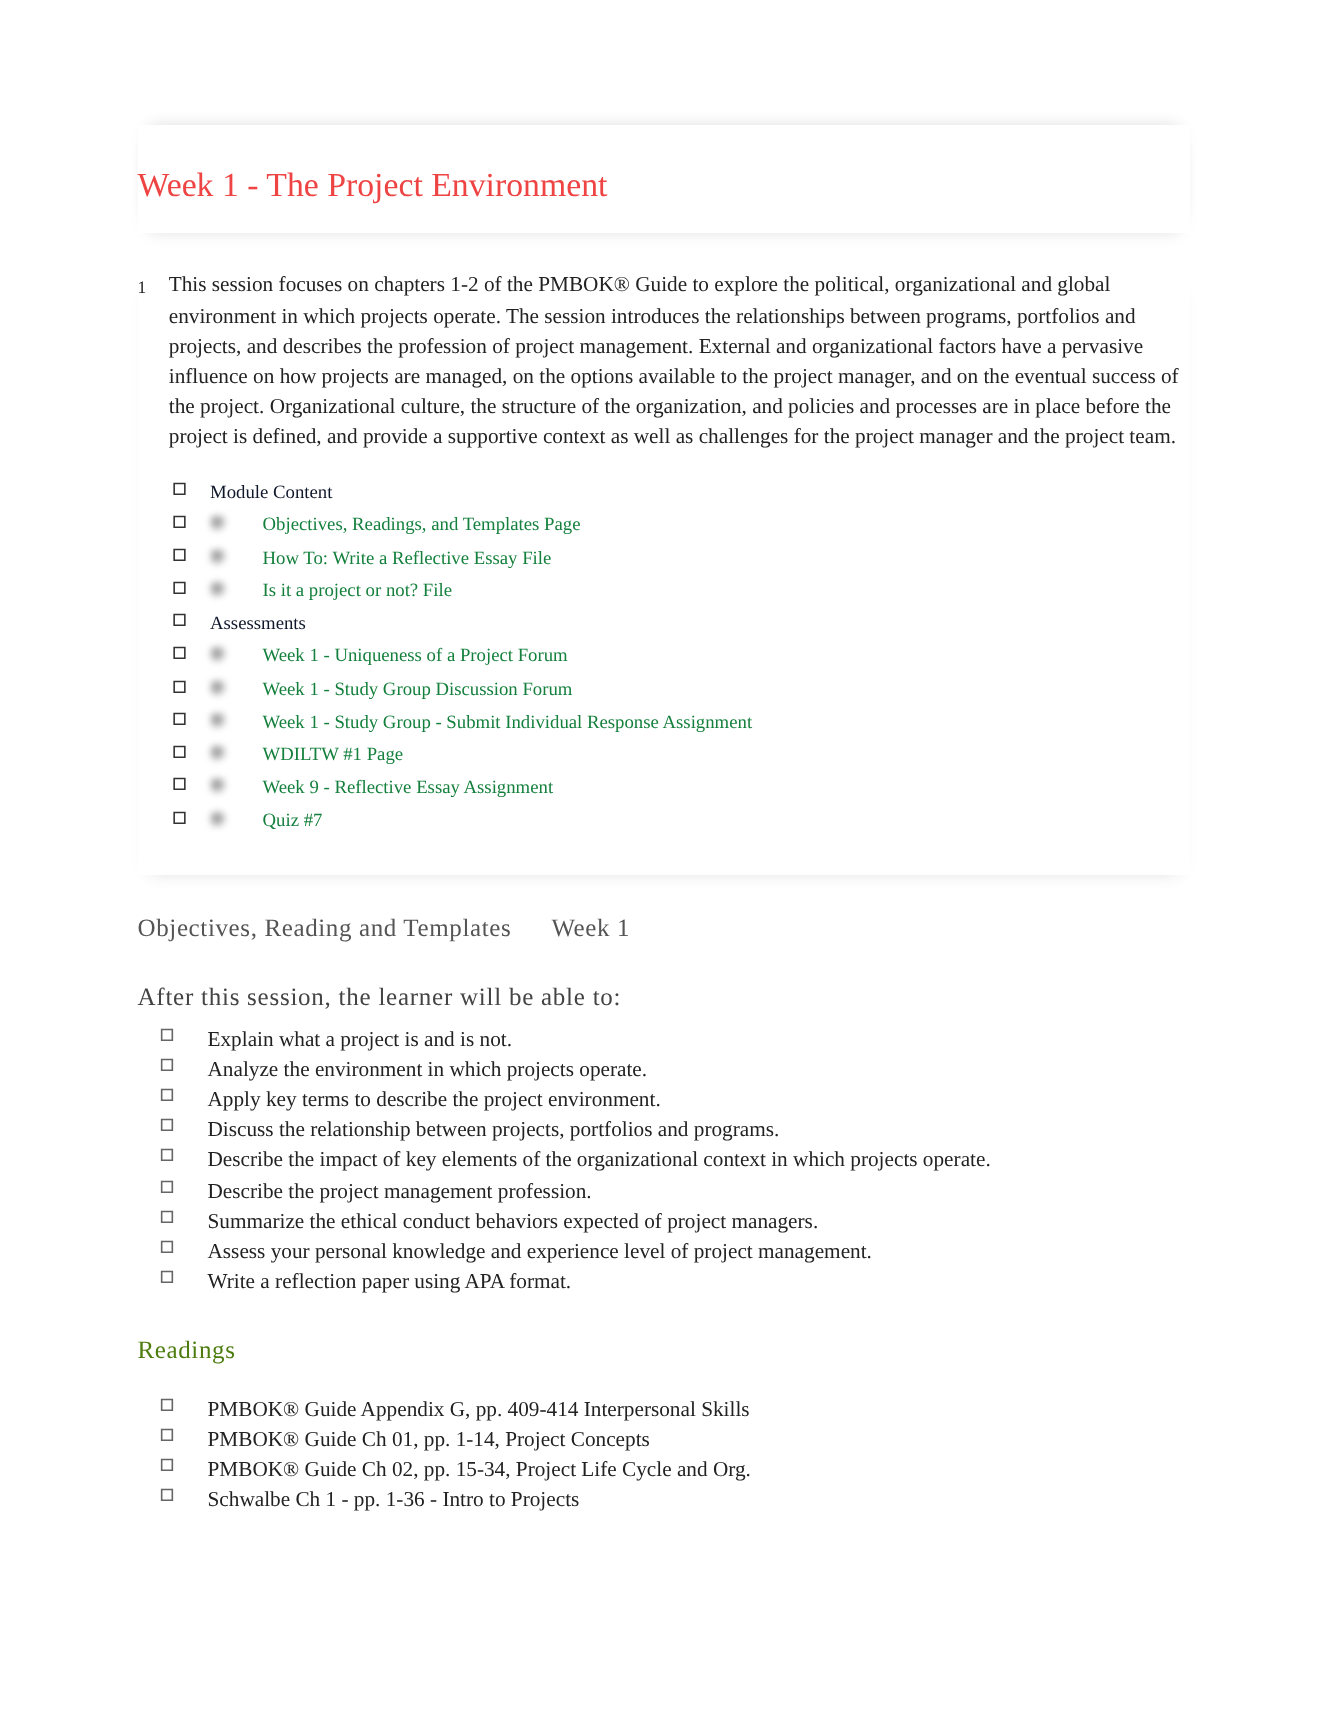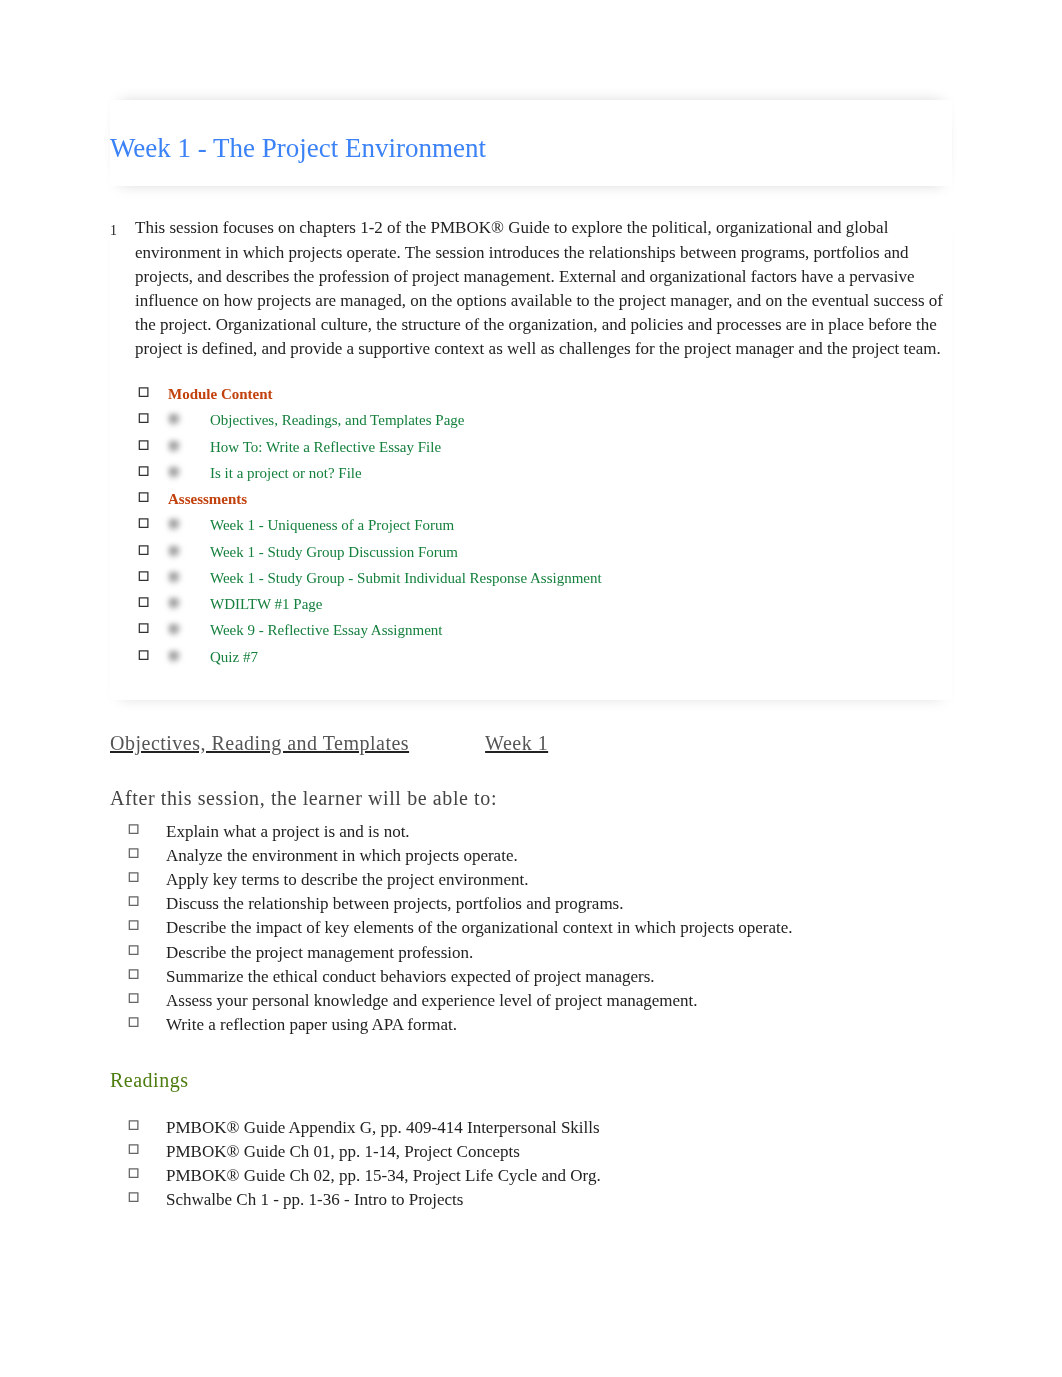--- a/index.html
+++ b/index.html
@@ -12,21 +12,21 @@
       line-height: 1.35;
     }
     .title-block {
       padding: 30px 0 20px 0;
       box-shadow: 0 -8px 14px -10px rgba(0,0,0,0.18), 0 8px 14px -10px rgba(0,0,0,0.18);
       margin-bottom: 30px;
     }
     h1.page-title {
       font-size: 27px;
       font-weight: normal;
-      color: #3b82f6;
+      color: #ef4444;
       font-family: Georgia, serif;
     }
     .section-row {
       display: flex;
       align-items: flex-start;
       gap: 18px;
       margin-bottom: 20px;
     }
     .section-num {
       font-size: 14px;
@@ -50,44 +50,43 @@
       padding: 3px 0;
       font-size: 15px;
     }
     .bullet {
       font-family: 'Times New Roman', serif;
       color: #333;
       width: 10px;
       flex: 0 0 10px;
       font-size: 14px;
     }
-    .mod-header { font-weight: bold; color: #c2410c; font-size: 15px; }
+    .mod-header { font-weight: normal; color: #0f172a; font-size: 15px; }
     .mod-link { color: #15803d; cursor: pointer; }
     .mod-link.indent { margin-left: 22px; display: inline-block; }
     .blur-icon {
       display: inline-block;
       width: 14px;
       height: 14px;
       margin-right: 6px;
       vertical-align: -2px;
       background: radial-gradient(circle at 40% 40%, #888 0%, #bbb 35%, transparent 70%);
       filter: blur(2.5px);
       border-radius: 3px;
     }
     .section-shadow {
       box-shadow: 0 8px 14px -10px rgba(0,0,0,0.15);
       padding-bottom: 30px;
       margin-bottom: 30px;
     }
     .subheading-row {
       display: flex;
-      gap: 76px;
+      gap: 32px;
       margin-top: 20px;
       margin-bottom: 28px;
-      text-decoration: underline;
     }
     .subheading {
       font-size: 20px;
       color: #555;
       font-family: Georgia, serif;
       letter-spacing: 0.5px;
     }
     .sub2 {
       font-size: 20px;
       color: #444;

